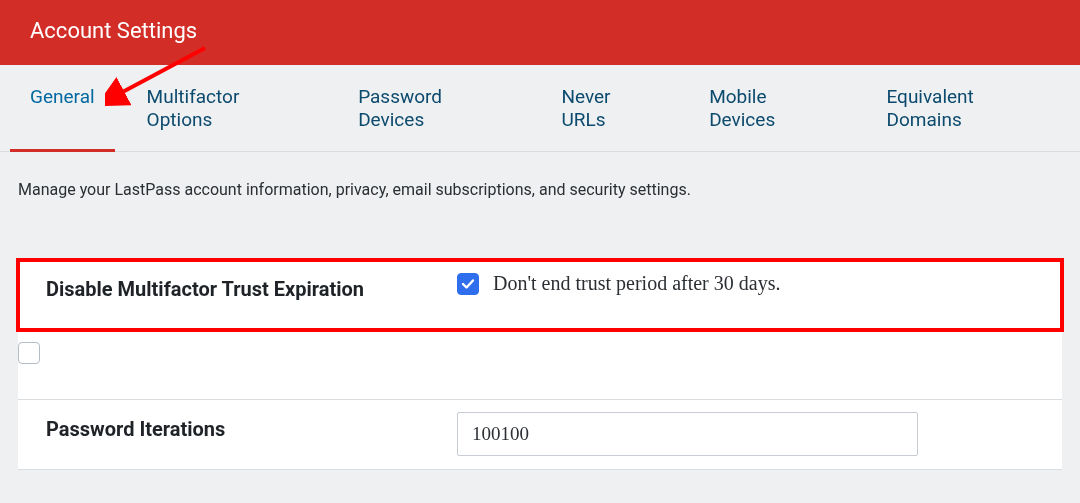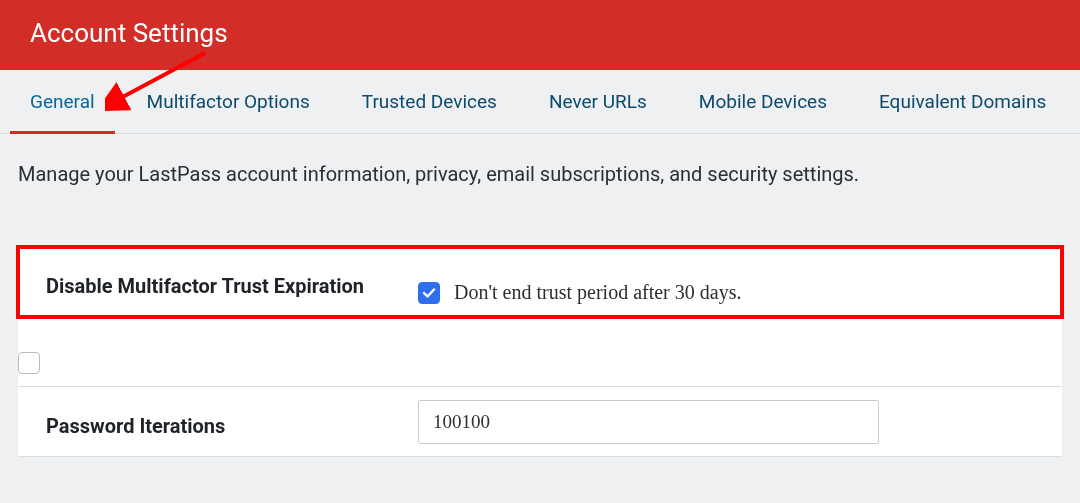--- a/index.html
+++ b/index.html
@@ -11,21 +11,21 @@
       font-family: -apple-system, BlinkMacSystemFont, "Segoe UI", Roboto, Arial, sans-serif;
       background: #eef0f2;
       width: 1080px;
       height: 503px;
       overflow: hidden;
     }
     .header {
       background: #d32d27;
       color: #ffffff;
       padding: 18px 30px 22px 30px;
-      font-size: 26px;
+      font-size: 22px;
       font-weight: 400;
     }
     .tab-bar {
       background: #eef0f2;
       border-bottom: 1px solid #d9dde0;
       display: flex;
       padding: 0 20px;
       gap: 32px;
       position: relative;
     }
@@ -49,35 +49,36 @@
       background: #d32d27;
     }
     .arrow-annotation {
       position: absolute;
       left: 105px;
       top: -22px;
       pointer-events: none;
     }
     .description {
       padding: 28px 20px 60px 18px;
-      font-size: 20px;
+      font-size: 16px;
       color: #2b2f33;
       background: #eef0f2;
     }
     .settings-table {
       background: #ffffff;
       border-top: 1px solid #d9dde0;
       margin: 0 18px;
     }
     .setting-row {
       display: flex;
       border-bottom: 1px solid #d9dde0;
-      align-items: flex-end;
+      align-items: flex-start;
       min-height: 70px;
       padding: 12px 0;
+      gap: 39px;
     }
     .setting-row.highlighted {
       outline: 4px solid #ff0000;
       outline-offset: -2px;
       position: relative;
       z-index: 2;
     }
     .setting-label {
       flex: 0 0 400px;
       padding: 4px 24px 4px 28px;
@@ -136,21 +137,21 @@
 </div>
 
 <div class="tab-bar">
   <div class="tab active">
     <span>General</span>
   </div>
   <div class="tab">
     <span>Multifactor Options</span>
   </div>
   <div class="tab">
-    <span>Trusted Devices</span>
+    <span>Password Devices</span>
   </div>
   <div class="tab">
     <span>Never URLs</span>
   </div>
   <div class="tab">
     <span>Mobile Devices</span>
   </div>
   <div class="tab">
     <span>Equivalent Domains</span>
   </div>

